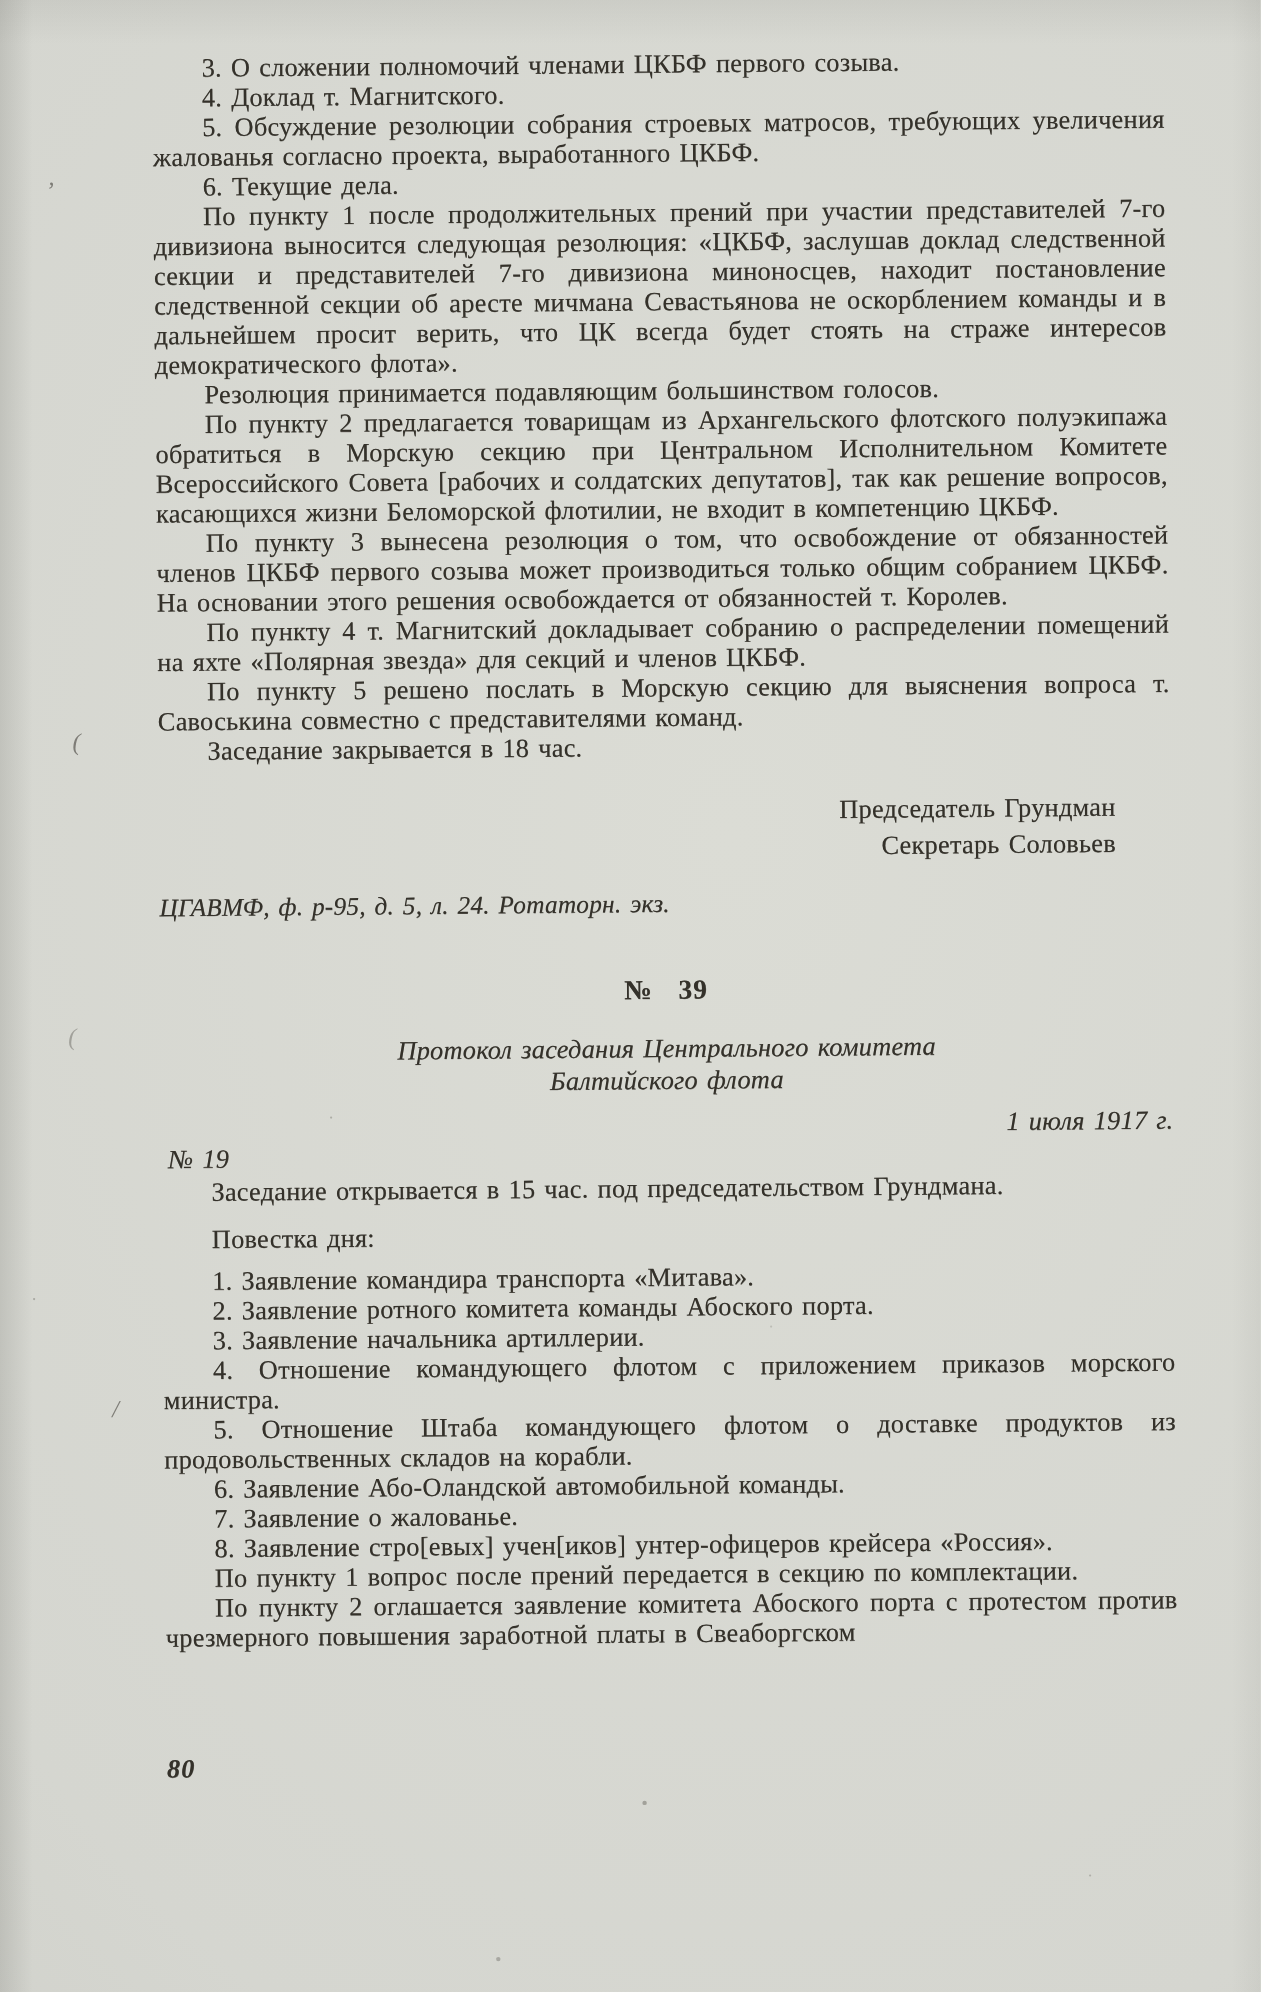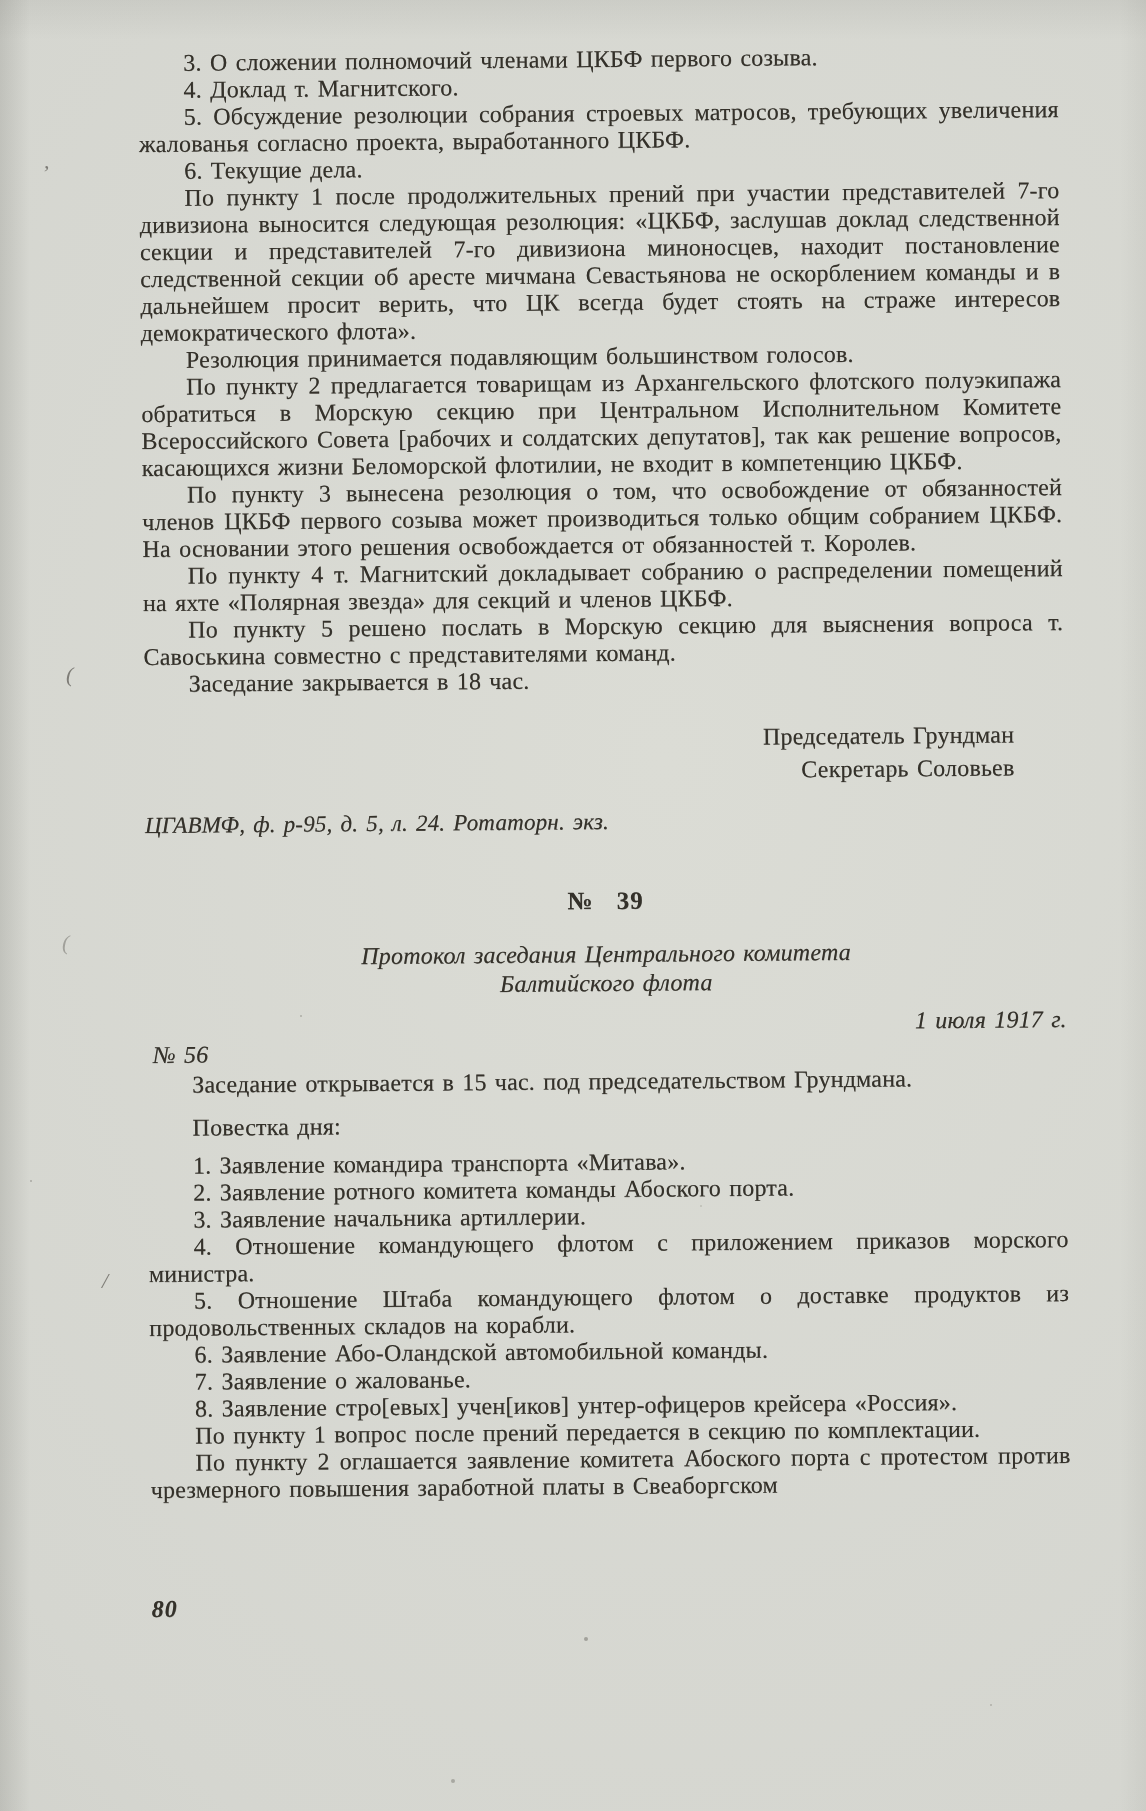--- a/index.html
+++ b/index.html
@@ -153,21 +153,21 @@
         <p>Председатель Грундман</p>
         <p>Секретарь Соловьев</p>
       </div>
       <p class="archive">ЦГАВМФ, ф. р-95, д. 5, л. 24. Ротаторн. экз.</p>
     </section>
 
     <section>
       <p class="doc-number">№ 39</p>
       <p class="doc-title">Протокол заседания Центрального комитета Балтийского флота</p>
       <div class="meta-row">
-        <span class="proto-no">№ 56</span>
+        <span class="proto-no">№ 19</span>
         <span class="doc-date">1 июля 1917 г.</span>
       </div>
       <p class="para">Заседание открывается в 15 час. под председательством Грундмана.</p>
       <p class="para agenda-heading">Повестка дня:</p>
       <div class="agenda-39">
         <p class="agenda-item">1. Заявление командира транспорта «Митава».</p>
         <p class="agenda-item">2. Заявление ротного комитета команды Абоского порта.</p>
         <p class="agenda-item">3. Заявление начальника артиллерии.</p>
         <p class="agenda-item">4. Отношение командующего флотом с приложением приказов морского министра.</p>
         <p class="agenda-item">5. Отношение Штаба командующего флотом о доставке продуктов из продовольственных складов на корабли.</p>

